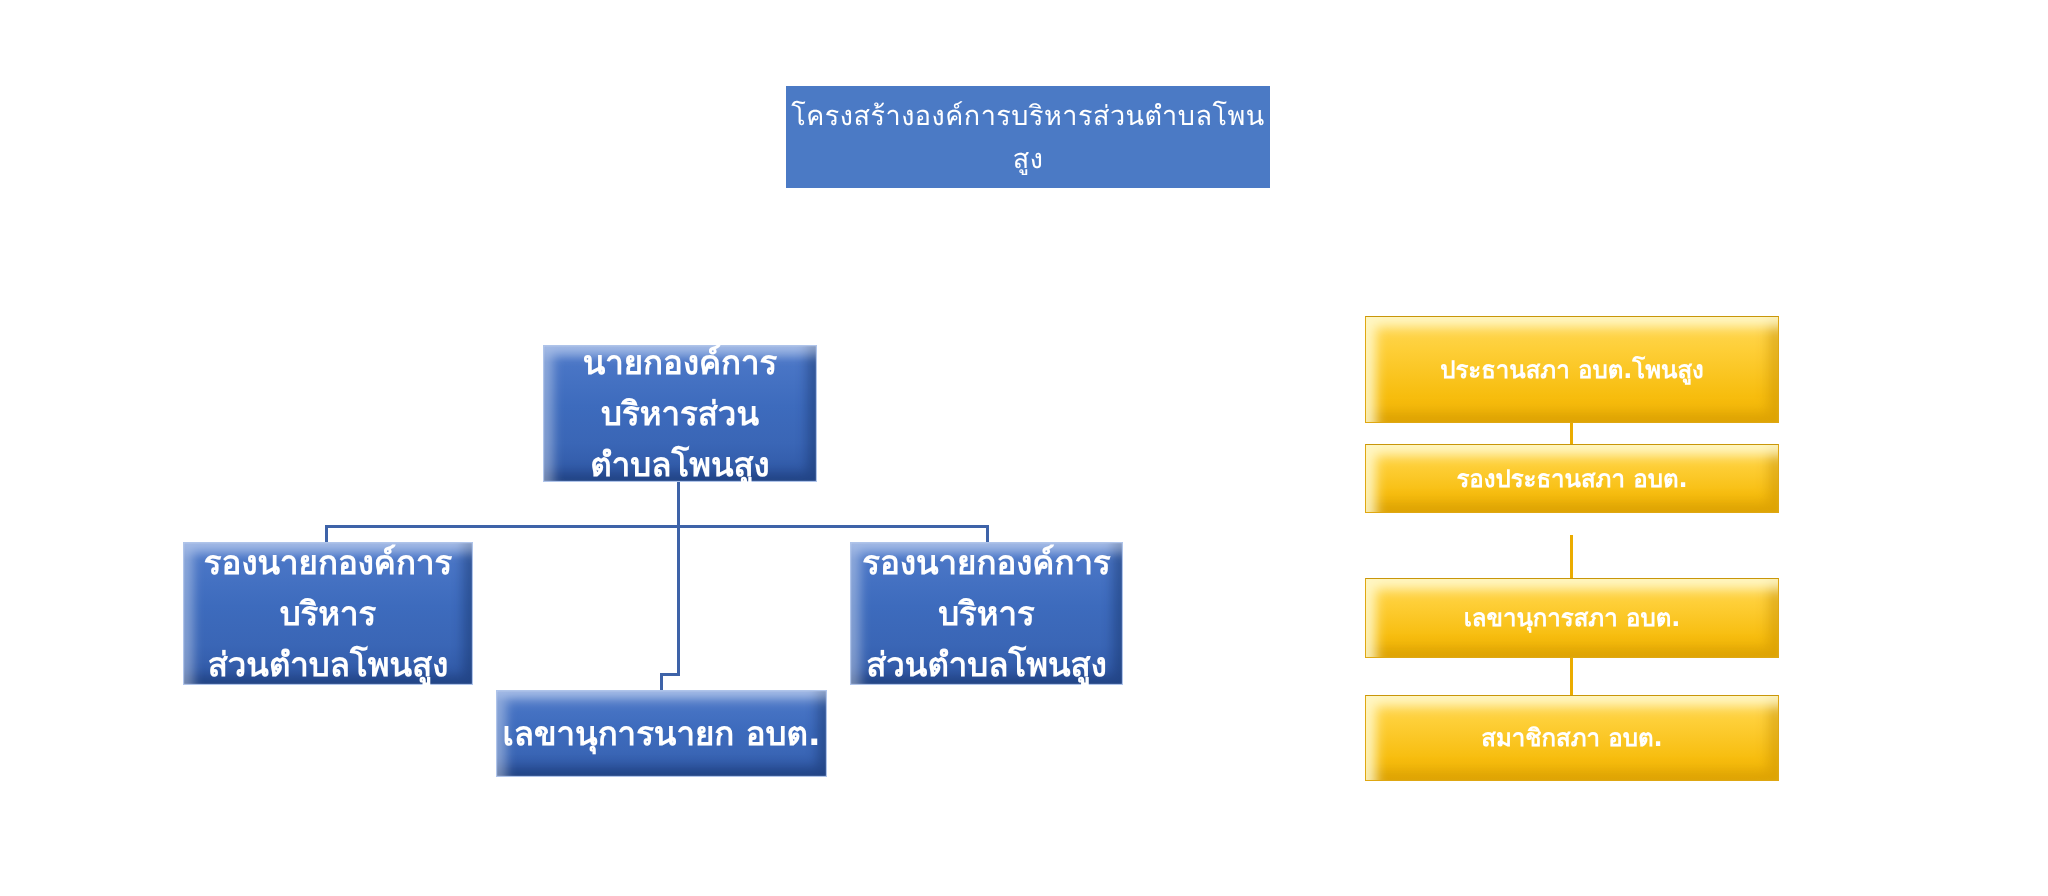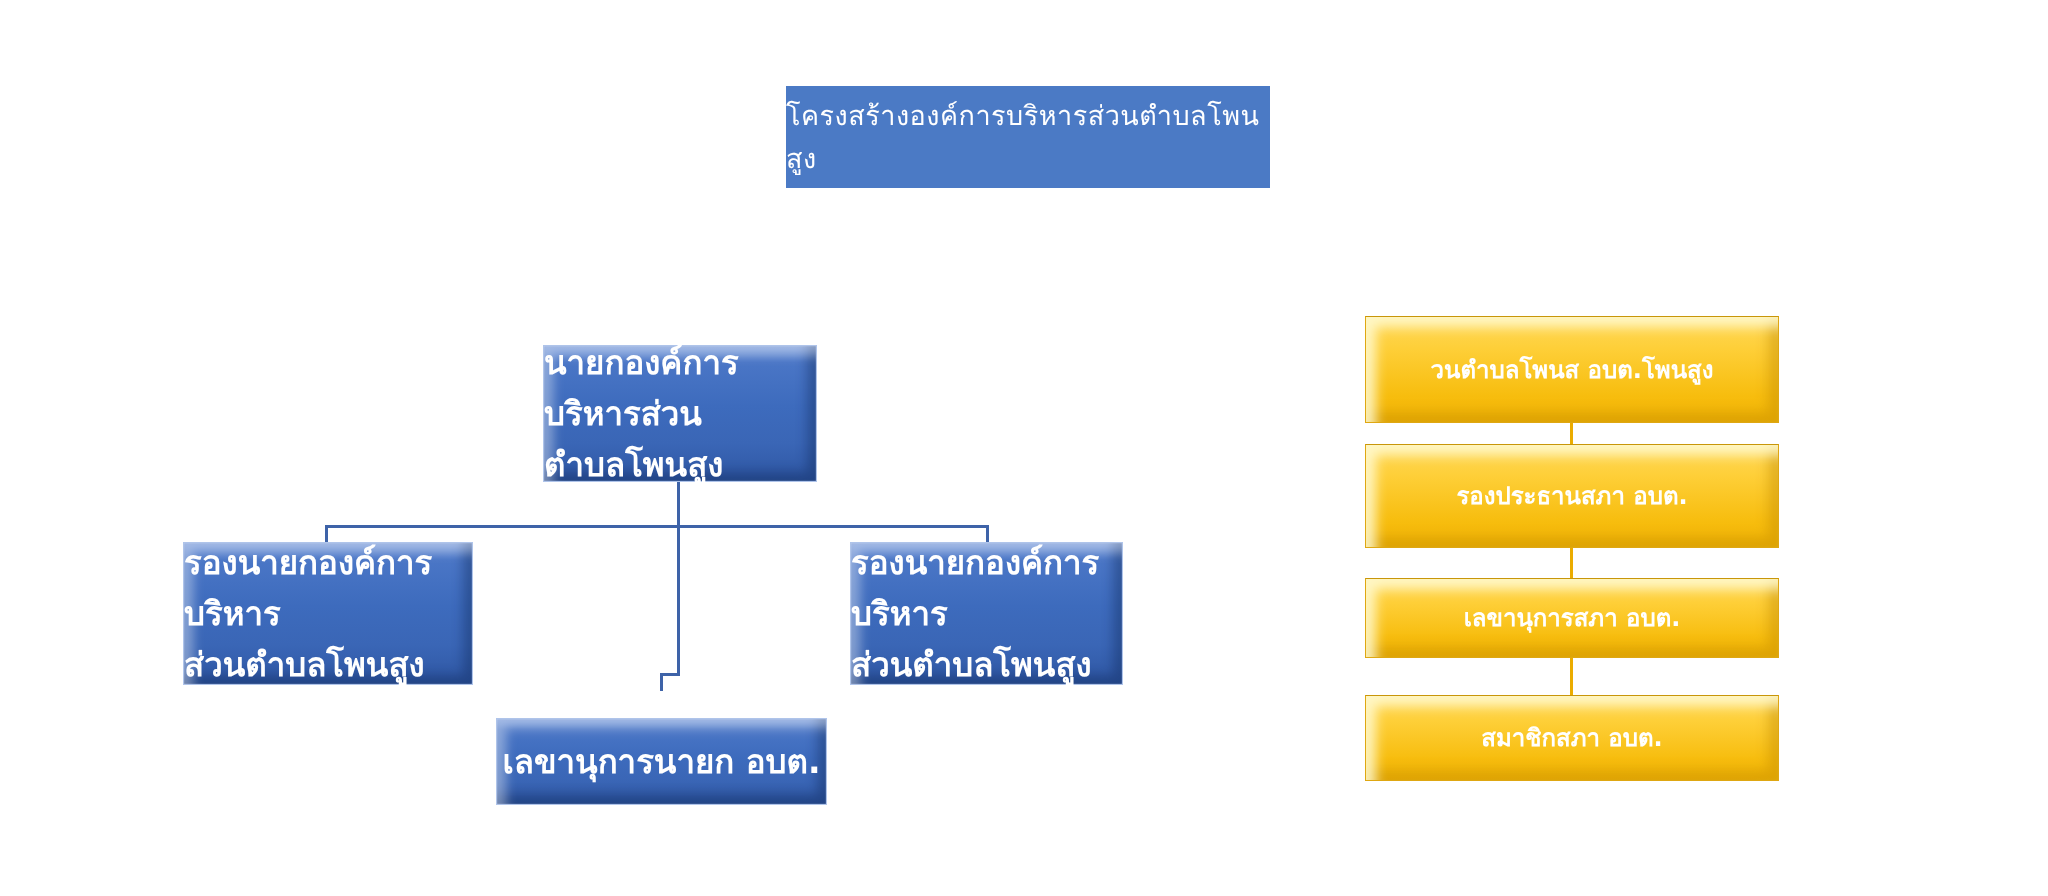--- a/index.html
+++ b/index.html
@@ -16,20 +16,21 @@
   body{font-family:"DejaVu Sans","Liberation Sans",sans-serif;}
   .canvas{
     position:relative;
     width:2048px;height:896px;
     background:var(--background);
     overflow:hidden;
   }
   .box{
     position:absolute;
     display:flex;align-items:center;justify-content:center;
+    text-align:center;
     color:var(--box_text);
     white-space:pre-line;
   }
   .title-box{
     background:var(--title_fill);
     font-size:27px;font-weight:400;
     letter-spacing:0.5px;
   }
   .bevel-blue{
     background:linear-gradient(180deg,#6e93d8 0%,#4a76c6 12%,#3d6bbd 45%,#3a66b6 72%,#2f57a4 100%);
@@ -67,24 +68,24 @@
   <div class="conn conn-blue" style="left:677px;top:525px;width:3px;height:151px;"></div>
   <div class="conn conn-blue" style="left:660px;top:673px;width:20px;height:3px;"></div>
   <div class="conn conn-blue" style="left:660px;top:673px;width:3px;height:18px;"></div>
 
   <div class="box bevel-blue" style="left:543px;top:345px;width:274px;height:137px;">นายกองค์การบริหารส่วน
 ตำบลโพนสูง</div>
   <div class="box bevel-blue" style="left:183px;top:542px;width:290px;height:143px;">รองนายกองค์การบริหาร
 ส่วนตำบลโพนสูง</div>
   <div class="box bevel-blue" style="left:850px;top:542px;width:273px;height:143px;">รองนายกองค์การบริหาร
 ส่วนตำบลโพนสูง</div>
-  <div class="box bevel-blue" style="left:496px;top:690px;width:331px;height:87px;margin-top:28px;">เลขานุการนายก อบต.</div>
+  <div class="box bevel-blue" style="left:496px;top:690px;width:331px;height:87px;">เลขานุการนายก อบต.</div>
 
   <div class="conn conn-gold" style="left:1570px;top:423px;width:3px;height:22px;"></div>
   <div class="conn conn-gold" style="left:1570px;top:535px;width:3px;height:44px;"></div>
   <div class="conn conn-gold" style="left:1570px;top:658px;width:3px;height:38px;"></div>
 
-  <div class="box bevel-gold" style="left:1365px;top:316px;width:414px;height:107px;">วนตำบลโพนส อบต.โพนสูง</div>
-  <div class="box bevel-gold" style="left:1365px;top:444px;width:414px;height:104px;">รองประธานสภา อบต.</div>
+  <div class="box bevel-gold" style="left:1365px;top:316px;width:414px;height:107px;">ประธานสภา อบต.โพนสูง</div>
+  <div class="box bevel-gold" style="left:1365px;top:444px;width:414px;height:69px;">รองประธานสภา อบต.</div>
   <div class="box bevel-gold" style="left:1365px;top:578px;width:414px;height:80px;">เลขานุการสภา อบต.</div>
   <div class="box bevel-gold" style="left:1365px;top:695px;width:414px;height:86px;">สมาชิกสภา อบต.</div>
 
 </div>
 
 </body></html>

